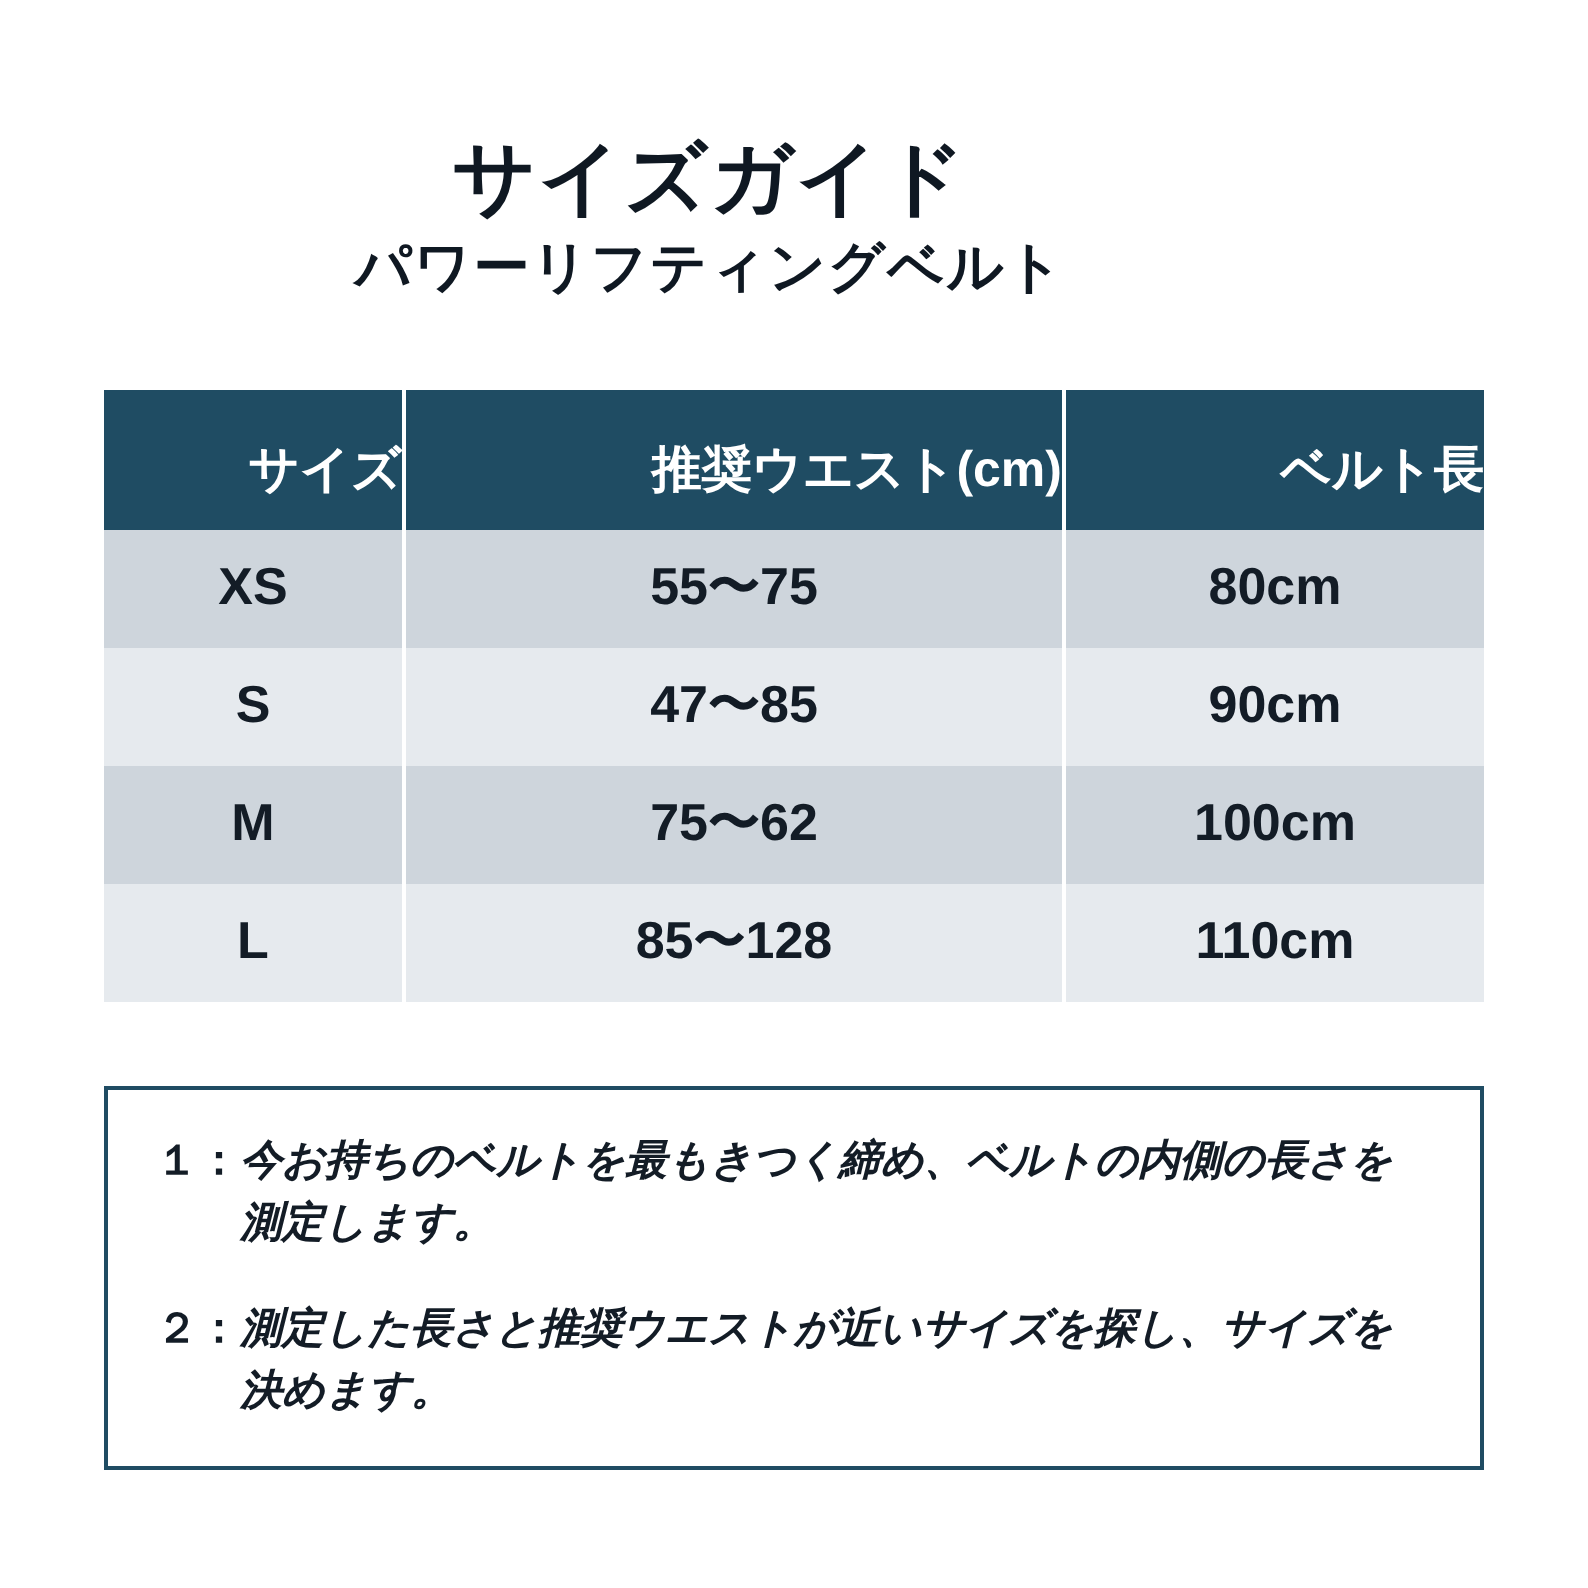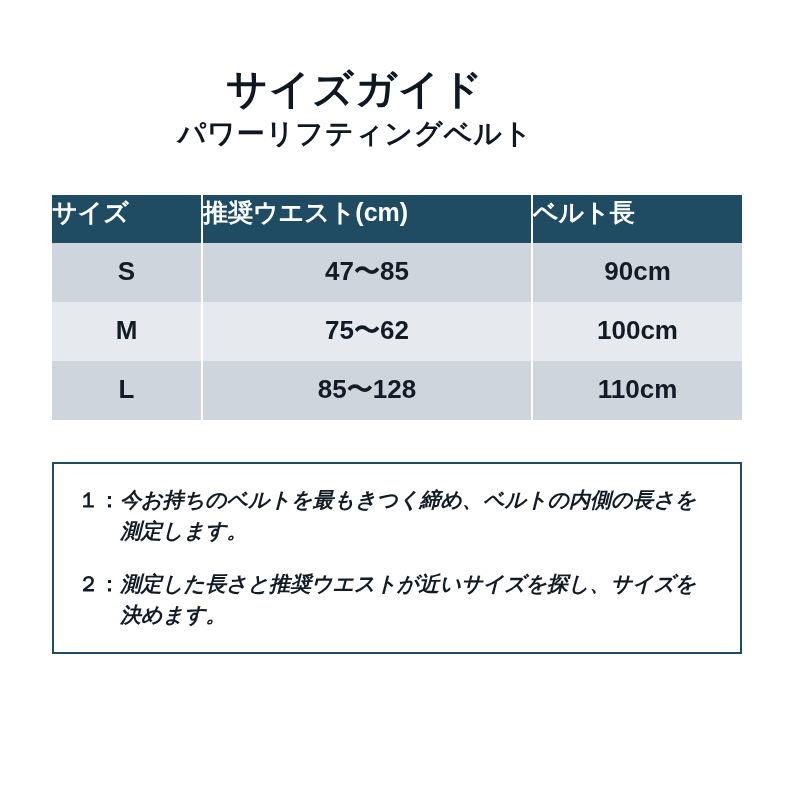--- a/index.html
+++ b/index.html
@@ -42,22 +42,22 @@
     margin-top: 42px;
     width: 690px;
     border-collapse: collapse;
     table-layout: fixed;
   }
   .size-table th {
     background: #1f4c63;
     color: #ffffff;
     font-size: 25px;
     font-weight: bold;
-    padding: 1px 0 14px 0;
-    text-align: left;
+    padding: 23px 0 14px 0;
+    text-align: right;
     border-right: 2px solid #ffffff;
   }
   .size-table th:last-child {
     border-right: none;
     font-family: Liberation Serif, serif;
   }
   .size-table td {
     font-size: 26px;
     font-weight: bold;
     text-align: center;
@@ -123,20 +123,25 @@
     </colgroup>
     <thead>
       <tr>
         <th>サイズ</th>
         <th>推奨ウエスト(cm)</th>
         <th>ベルト長</th>
       </tr>
     </thead>
     <tbody>
       <tr>
+        <td>XS</td>
+        <td>55〜75</td>
+        <td>80cm</td>
+      </tr>
+      <tr>
         <td>S</td>
         <td>47〜85</td>
         <td>90cm</td>
       </tr>
       <tr>
         <td>M</td>
         <td>75〜62</td>
         <td>100cm</td>
       </tr>
       <tr>

